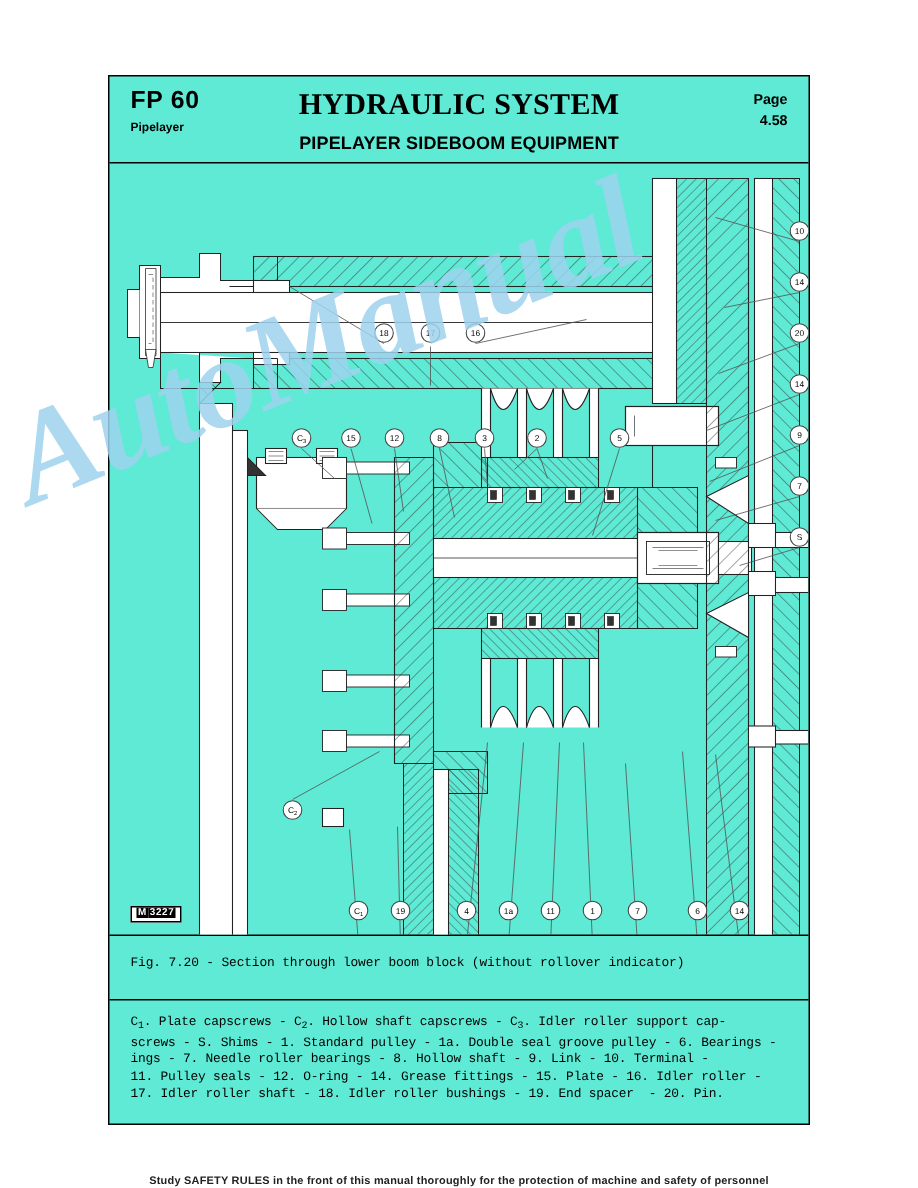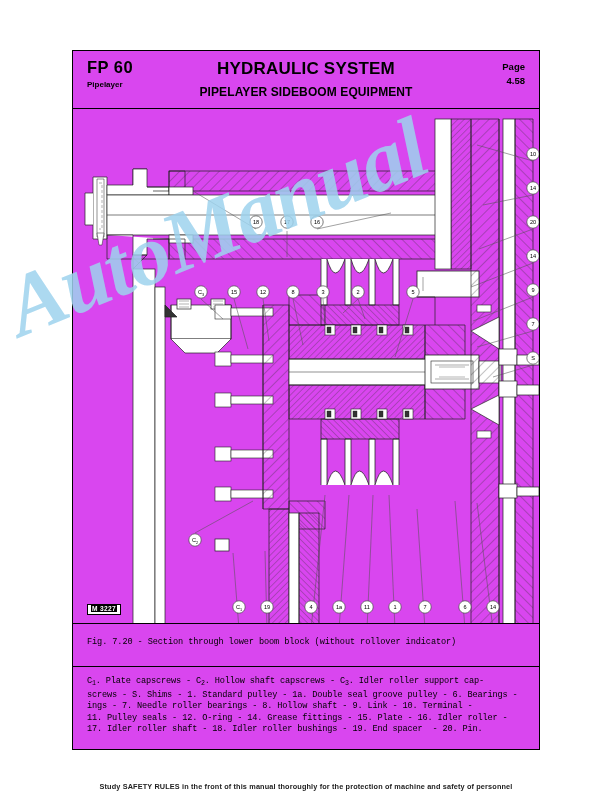--- a/index.html
+++ b/index.html
@@ -2,30 +2,30 @@
 <html><head>
 <meta charset="utf-8">
 <style>
   html,body{margin:0;padding:0;background:#fff;}
   body{width:612px;height:792px;position:relative;overflow:hidden;
        font-family:"Liberation Sans",sans-serif;color:#000;}
 
   
   #page{position:absolute;left:0;top:0;width:612px;height:792px;background:#ffffff;}
   #frame{position:absolute;left:72px;top:50px;width:468px;height:700px;
-         border:1.6px solid #000;background:#d946ef;box-sizing:border-box;}
+         border:1.6px solid #000;background:#5eead4;box-sizing:border-box;}
 
   
   #header{position:absolute;left:0;top:0;width:100%;height:58px;
           border-bottom:1.6px solid #000;box-sizing:border-box;}
   #hdr-left{position:absolute;left:14px;top:8px;}
   #model{font-size:16.5px;font-weight:bold;letter-spacing:.5px;line-height:1;}
   #model-sub{font-size:8px;font-weight:bold;margin-top:5px;line-height:1;}
   #hdr-center{position:absolute;left:0;top:0;width:100%;text-align:center;}
-  #title{font-size:17px;font-weight:bold;letter-spacing:.2px;margin-top:9px;line-height:1;}
+  #title{font-size:20px;font-weight:bold;letter-spacing:.2px;margin-top:9px;line-height:1;font-family:Liberation Serif, serif;}
   #subtitle{font-size:12px;font-weight:bold;letter-spacing:.1px;margin-top:9px;line-height:1;}
   #hdr-right{position:absolute;right:14px;top:9px;text-align:right;
              font-size:9.5px;font-weight:bold;line-height:1.45;}
 
   
   #drawing{position:absolute;left:0;top:58px;width:100%;height:515px;
            border-bottom:1.6px solid #000;box-sizing:border-box;overflow:hidden;}
   #drawing svg{position:absolute;left:0;top:0;}
 
   

